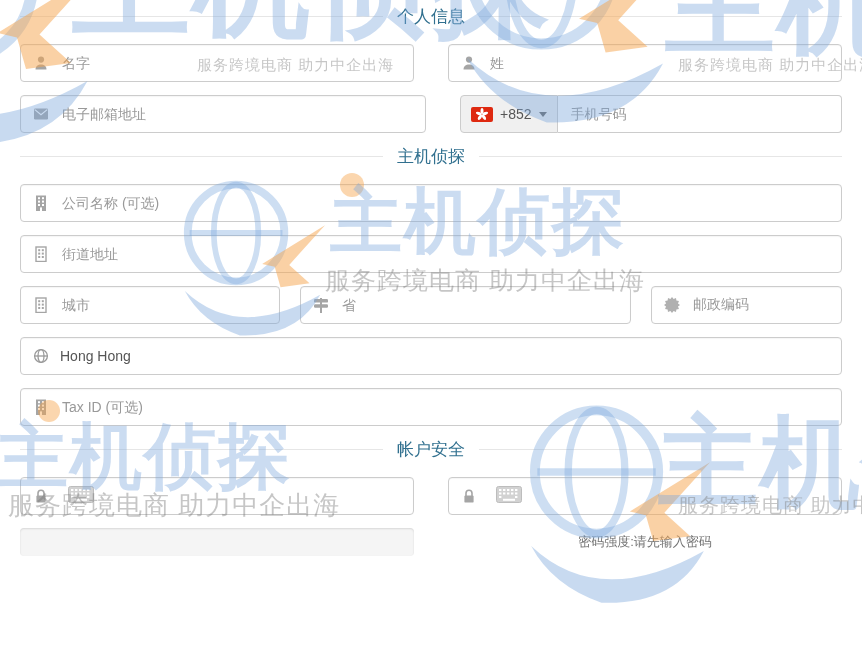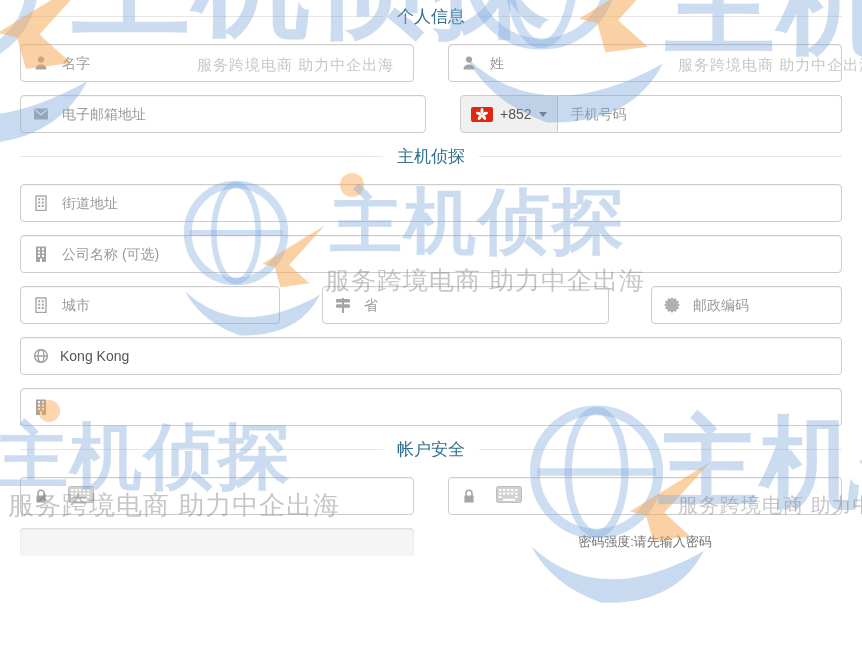--- a/index.html
+++ b/index.html
@@ -9,24 +9,24 @@
   
   .section-title{display:flex;align-items:center;color:#31708f;font-size:17px;height:20px;}
   .section-title::before,.section-title::after{content:"";flex:1;height:1px;background:#e6e6e6;}
   .section-title span{padding:0 14px;}
   .st-1{margin:6px 0 18px;}
   .st-2{margin:10px 0 18px;}
   .st-3{margin:7px 0 18px;}
 
   .f-row{display:flex;gap:34px;margin-bottom:13px;}
   .f-row>*{flex:1;min-width:0;}
-  .f-row.three{gap:42px;}
+  .f-row.three{gap:20px;}
   .f-row.three .col-city{flex:0 0 260px;}
   .f-row.three .col-prov{flex:1;}
-  .f-row.three .col-post{flex:0 0 191px;}
+  .f-row.three .col-post{flex:0 0 191px;font-family:Liberation Mono, monospace;}
 
   .input-box{display:flex;align-items:center;height:38px;border:1px solid #ccc;border-radius:4px;
     background:#fff;padding:0 11px;box-sizing:border-box;box-shadow:inset 0 1px 1px rgba(0,0,0,.04);}
   .input-box .icon{flex:0 0 18px;display:flex;justify-content:center;align-items:center;margin-right:10px;}
   .input-box input{border:none;outline:none;flex:1;min-width:0;font-size:14px;color:#555;
     background:transparent;font-family:inherit;}
   .input-box input::placeholder{color:#999;opacity:1;}
   .value-text{font-size:14px;color:#555;}
 
   
@@ -218,35 +218,35 @@
   </div>
 
   <div class="section-title st-2">
     <span>主机侦探</span>
   </div>
 
   <div class="f-row">
     <div class="input-box">
       <span class="icon">
           <svg width="16" height="16" viewBox="0 0 16 16">
+            <use href="#i-building"></use>
+          </svg>
+        </span>
+      <input type="text" placeholder="公司名称 (可选)" style="">
+    </div>
+  </div>
+
+  <div class="f-row">
+    <div class="input-box">
+      <span class="icon">
+          <svg width="16" height="16" viewBox="0 0 16 16">
             <use href="#i-building-o"></use>
           </svg>
         </span>
       <input type="text" placeholder="街道地址" style="">
-    </div>
-  </div>
-
-  <div class="f-row">
-    <div class="input-box">
-      <span class="icon">
-          <svg width="16" height="16" viewBox="0 0 16 16">
-            <use href="#i-building"></use>
-          </svg>
-        </span>
-      <input type="text" placeholder="公司名称 (可选)" style="">
     </div>
   </div>
 
 
   <div class="f-row three">
     <div class="input-box col-city">
       <span class="icon">
           <svg width="16" height="16" viewBox="0 0 16 16">
             <use href="#i-building-o"></use>
           </svg>
@@ -271,31 +271,32 @@
     </div>
   </div>
 
   <div class="f-row">
     <div class="input-box">
       <span class="icon">
           <svg width="16" height="16" viewBox="0 0 16 16">
             <use href="#i-globe"></use>
           </svg>
         </span>
-      <span class="value-text">Kong Kong</span>
+      <span class="value-text">Hong Hong</span>
     </div>
   </div>
 
   <div class="f-row">
     <div class="input-box">
       <span class="icon">
           <svg width="16" height="16" viewBox="0 0 16 16">
             <use href="#i-building"></use>
           </svg>
         </span>
+      <input type="text" placeholder="Tax ID (可选)" style="">
     </div>
   </div>
 
   <div class="section-title st-3">
     <span>帐户安全</span>
   </div>
 
   <div class="f-row">
     <div class="input-box">
       <span class="icon">

